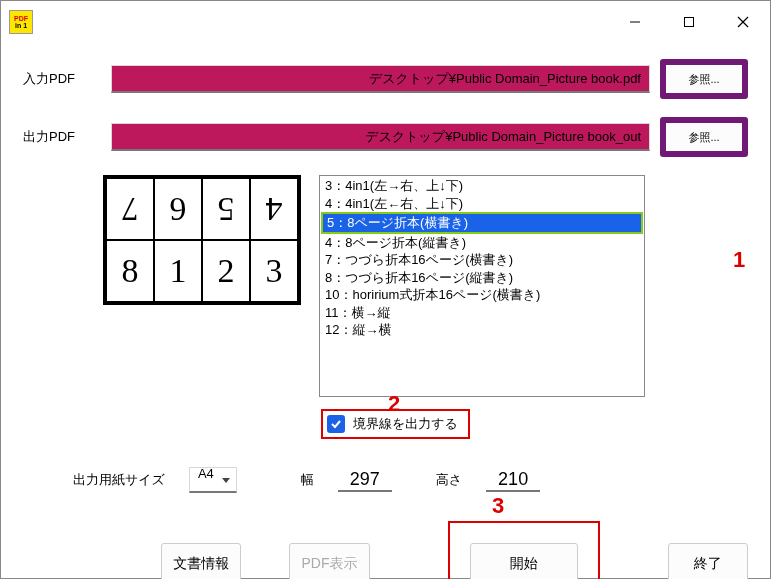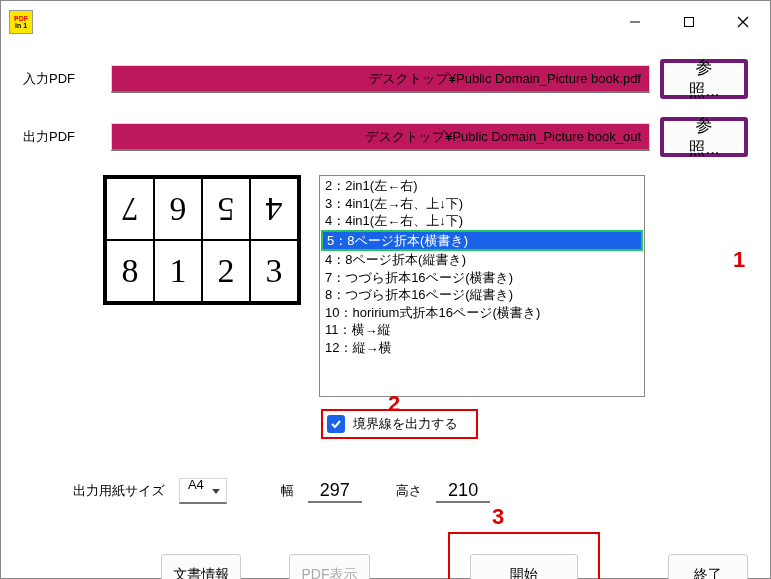--- a/index.html
+++ b/index.html
@@ -10,38 +10,38 @@
   .app-icon .pdf { color: #d00; }
   .app-icon .in1 { color: #000; }
   .winbtns { margin-left: auto; display: flex; }
   .winbtn { width: 54px; height: 42px; display: flex; align-items: center; justify-content: center; background: none; border: none; cursor: pointer; }
   .winbtn svg { width: 12px; height: 12px; }
   .winbtn.close svg { width: 14px; height: 14px; }
   .content { padding: 16px 22px 0 22px; }
   .row { display: flex; align-items: center; margin-bottom: 18px; gap: 10px; }
   .lbl { width: 78px; }
   .path { flex: 1; height: 28px; border: 1px solid #d8d8d8; border-bottom: 2px solid #777; background: #be185d; display: flex; align-items: center; justify-content: flex-end; padding: 0 8px; overflow: hidden; white-space: nowrap; }
-  .btn { height: 40px; border: 4px solid #701a75; background: #fcfcfc; border-radius: 3px; padding: 0 16px; cursor: pointer; font-size: 17px; display: inline-flex; align-items: center; justify-content: center; }
+  .btn { height: 40px; border: 6px solid #701a75; background: #fcfcfc; border-radius: 3px; padding: 0 16px; cursor: pointer; font-size: 11px; display: inline-flex; align-items: center; justify-content: center; }
   .btn:disabled { color: #aaa; cursor: default; }
   .browse { width: 88px; }
   .midrow { display: flex; gap: 18px; align-items: flex-start; margin-left: 80px; position: relative; }
   .preview { width: 198px; border: 2px solid #000; background: #fff; }
   .preview table { border-collapse: collapse; width: 100%; }
   .preview td { border: 2px solid #000; text-align: center; font-family: Georgia, "Times New Roman", serif; font-size: 34px; padding: 8px 0; width: 25%; height: 62px; }
   .flip td { transform: rotate(180deg); }
   .listbox { width: 326px; height: 222px; border: 1px solid #888; overflow-y: auto; background: #fff; font-size: 13px; line-height: 1.35; padding: 1px; }
   .listitem { padding: 0 4px; cursor: pointer; white-space: nowrap; }
-  .listitem.selected { background: #1a63e8; color: #fff; border: 2px solid #22c55e; }
+  .listitem.selected { background: #1a63e8; color: #fff; border: 2px solid #84cc16; }
   .ann { position: absolute; color: #d00; font-weight: bold; font-size: 22px; }
   .ann1 { left: 630px; top: 72px; }
   .ann2 { left: 285px; top: 216px; }
   .ann3 { left: 469px; top: 298px; }
-  .checkrow { margin-left: 298px; margin-top: 12px; display: inline-flex; align-items: center; gap: 8px; border: 2px solid #d00; padding: 4px 18px 4px 4px; }
+  .checkrow { margin-left: 298px; margin-top: 12px; display: inline-flex; align-items: center; gap: 8px; border: 2px solid #d00; padding: 4px 10px 4px 4px; }
   .checkbox { width: 18px; height: 18px; background: #1a63e8; border-radius: 3px; display: flex; align-items: center; justify-content: center; color: #fff; font-size: 12px; font-weight: bold; cursor: pointer; }
-  .sizerow { display: flex; align-items: center; gap: 14px; margin-top: 39px; margin-left: 50px; }
+  .sizerow { display: flex; align-items: center; gap: 24px; margin-top: 28px; margin-left: 50px; }
   .select { height: 26px; border: 1px solid #d8d8d8; border-bottom: 2px solid #777; background: #fff; padding: 0 22px 12px 8px; position: relative; cursor: pointer; display: inline-flex; align-items: center; }
   .select::after { content: ""; position: absolute; right: 6px; top: 10px; border-left: 4px solid transparent; border-right: 4px solid transparent; border-top: 5px solid #444; }
   .numfield { width: 54px; height: 24px; border: none; border-bottom: 2px solid #777; background: #fff; text-align: center; font-size: 18px; }
   .btnrow { display: flex; gap: 48px; margin-top: 28px; margin-left: 98px; align-items: center; position: relative; }
   .mainbtn { width: 108px; height: 42px; border: 1px solid #ccc; background: #fcfcfc; border-radius: 3px; font-size: 14px; display: inline-flex; align-items: center; justify-content: center; cursor: pointer; }
   .mainbtn.disabled { color: #aaa; cursor: default; }
   .startwrap { border: 2px solid #d00; padding: 20px; }
 </style>
 </head>
 <body>
@@ -101,21 +101,20 @@
             <td>8</td>
             <td>1</td>
             <td>2</td>
             <td>3</td>
           </tr>
         </tbody>
           </table>
       </div>
 
       <div class="listbox" id="layoutList">
-          <div class="listitem">2：2in1(左←右)</div>
           <div class="listitem">3：4in1(左→右、上↓下)</div>
           <div class="listitem">4：4in1(左←右、上↓下)</div>
           <div class="listitem selected">5：8ページ折本(横書き)</div>
           <div class="listitem">4：8ページ折本(縦書き)</div>
           <div class="listitem">7：つづら折本16ページ(横書き)</div>
           <div class="listitem">8：つづら折本16ページ(縦書き)</div>
           <div class="listitem">10：horirium式折本16ページ(横書き)</div>
           <div class="listitem">11：横→縦</div>
           <div class="listitem">12：縦→横</div>
         </div>

